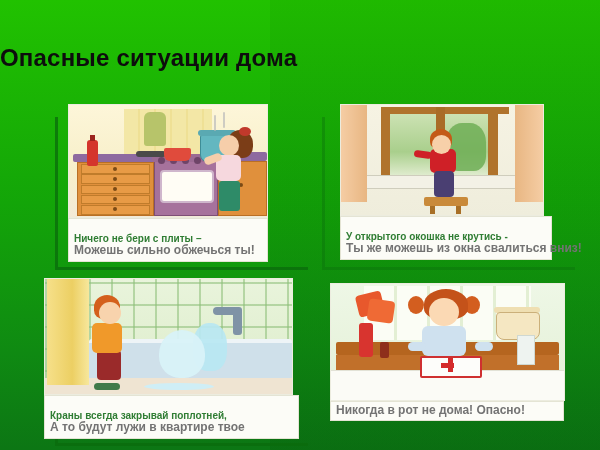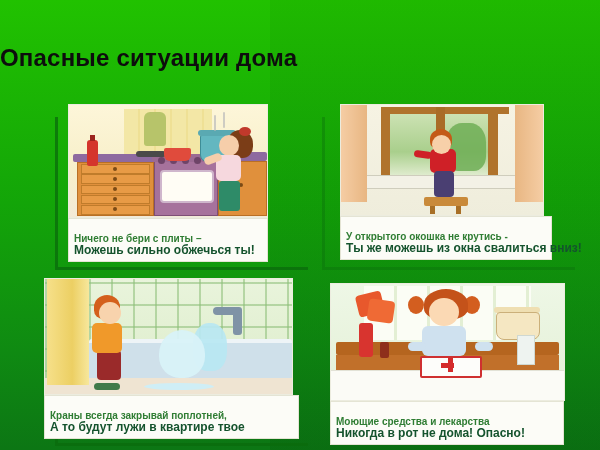--- a/index.html
+++ b/index.html
@@ -32,21 +32,21 @@
 
   .card{position:absolute;}
   .card .pic{
     background:#fdfdfa;border:1px solid #ececdf;overflow:hidden;position:relative;
   }
   .card .cap{
     background:#fcfcf7;border:1px solid #e4e4d4;
     padding:2px 5px 3px 5px;line-height:1.12;
   }
   .cap .l1{color:#2f7d33;font-size:10px;font-weight:bold;white-space:nowrap;display:block;margin-top:12px;}
-  .cap .l2{color:#14532d;font-size:12px;font-weight:bold;white-space:nowrap;display:block;}
+  .cap .l2{color:#737373;font-size:12px;font-weight:bold;white-space:nowrap;display:block;}
 
   
   #card1{left:68px;top:104px;}
   #card1 .pic{width:198px;height:112px;}
   #card1 .cap{width:188px;}
   #card2{left:340px;top:104px;}
   #card2 .pic{width:202px;height:110px;}
   #card2 .cap{width:200px;}
   #card3{left:44px;top:278px;}
   #card3 .pic{width:247px;height:115px;}
@@ -292,18 +292,17 @@
         <div class="sh tg-armL"></div>
         <div class="sh tg-armR"></div>
         <div class="sh t-cloth"></div>
         <div class="sh t-kit"></div>
         <div class="sh t-cross-v"></div>
         <div class="sh t-cross-h"></div>
         <div class="sh t-glass"></div>
       </div>
     </div>
     <div class="cap">
-      <span class="l1">Моющие средства и лекарства</span>
       <span class="l2">Никогда в рот не дома! Опасно!</span>
     </div>
   </div>
 
 </div>
 
 </body></html>

